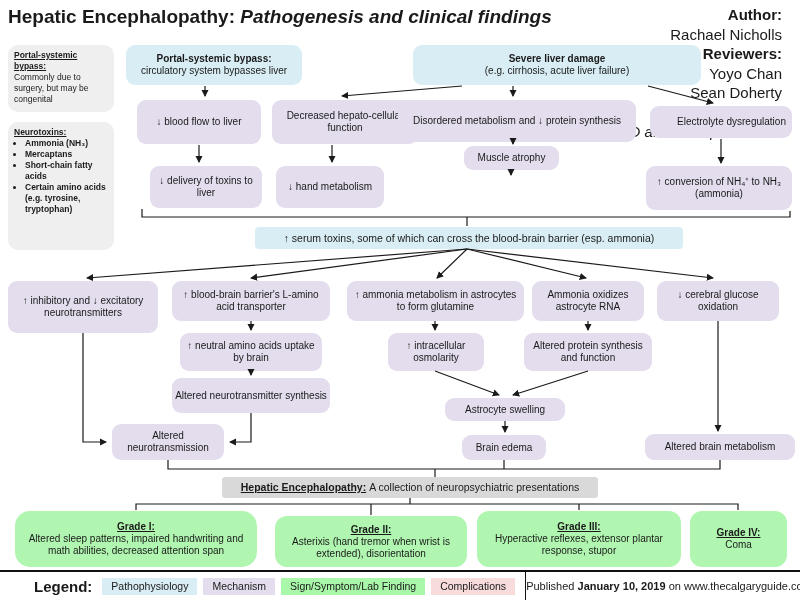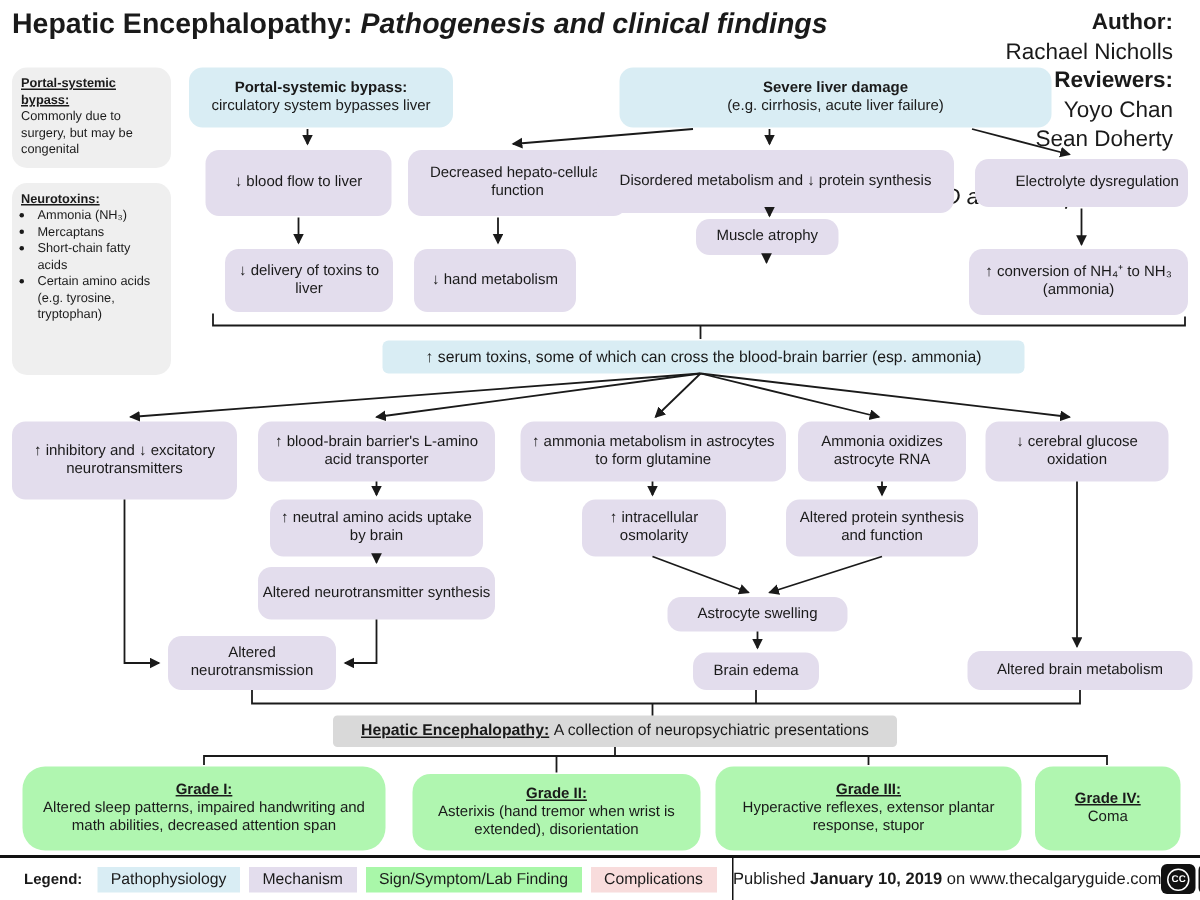--- a/index.html
+++ b/index.html
@@ -9,30 +9,30 @@
   .t-sub{font-style:italic;}
   .credits{position:absolute;right:18px;top:5px;text-align:right;font-size:15px;line-height:1.3;}
   .credits .bold{font-weight:bold;}
   .credits .it{font-style:italic;}
   .box{position:absolute;box-sizing:border-box;display:flex;flex-direction:column;align-items:center;justify-content:center;text-align:center;border-radius:9px;font-size:10px;line-height:1.2;padding:2px 3px;}
   .blue{background:#d9edf4;}
   .lav{background:#e3dded;}
   .green{background:#b0f6b0;border-radius:12px;}
   .graybar{background:#d9d9d9;border-radius:3px;flex-direction:row;font-size:10.5px;}
   .note{background:#efefef;border-radius:10px;text-align:left;align-items:flex-start;justify-content:flex-start;font-size:8.5px;line-height:1.3;padding:5px 6px;}
-  .note ul{margin:0;padding-left:11px;}
+  .note ul{margin:0;padding-left:11px;font-weight:bold;}
   .note li{margin:0;}
   .bold{font-weight:bold;}
   .ul{text-decoration:underline;}
   .blk{display:block;width:100%;}
   .gap-l{margin-left:3px;}
   svg.arrows{position:absolute;left:0;top:0;pointer-events:none;}
   svg.arrows line, svg.arrows polyline{stroke:#1a1a1a;stroke-width:1.2;fill:none;}
   .footer{position:absolute;left:0;top:570px;width:800px;height:30px;border-top:2px solid #111;box-sizing:border-box;display:flex;align-items:center;}
-  .legend-label{font-weight:bold;font-size:10px;margin-left:16px;margin-right:10px;}
+  .legend-label{font-weight:bold;font-size:15px;margin-left:34px;margin-right:10px;}
   .chip{padding:2.5px 9px;font-size:10.5px;margin-right:6px;white-space:nowrap;}
   .chip-patho{background:#d9edf4;}
   .chip-mech{background:#e3dded;}
   .chip-sign{background:#a9f7a9;}
   .chip-comp{background:#f8dcdc;margin-right:10px;}
   .vdiv{width:0;border-left:1.5px solid #111;height:28px;}
   .published{flex:1;text-align:center;font-size:11px;white-space:nowrap;}
   .cc{display:flex;gap:2px;align-items:center;margin-right:6px;}
   .cc-main{width:23px;height:20px;background:#111;border-radius:4px;display:flex;align-items:center;justify-content:center;}
   .cc-main span{border:1.5px solid #fff;border-radius:50%;width:13px;height:13px;color:#fff;font-size:6.5px;font-weight:bold;display:flex;align-items:center;justify-content:center;}

